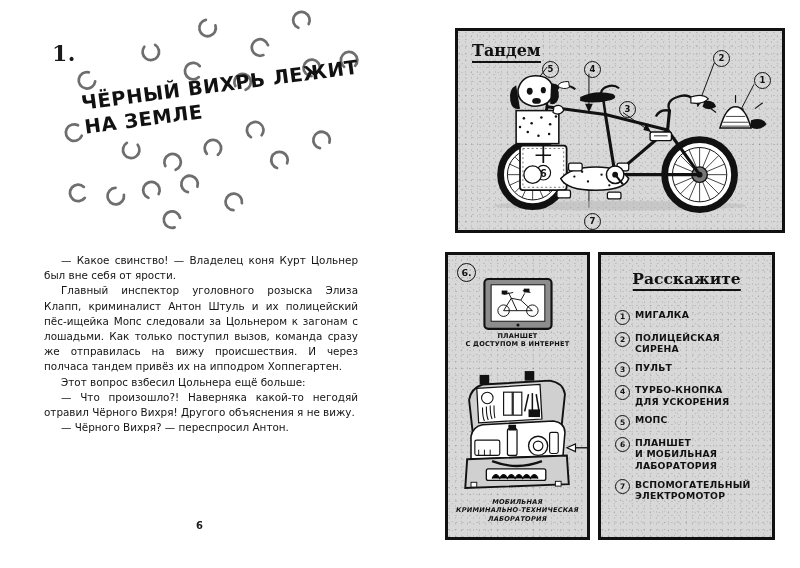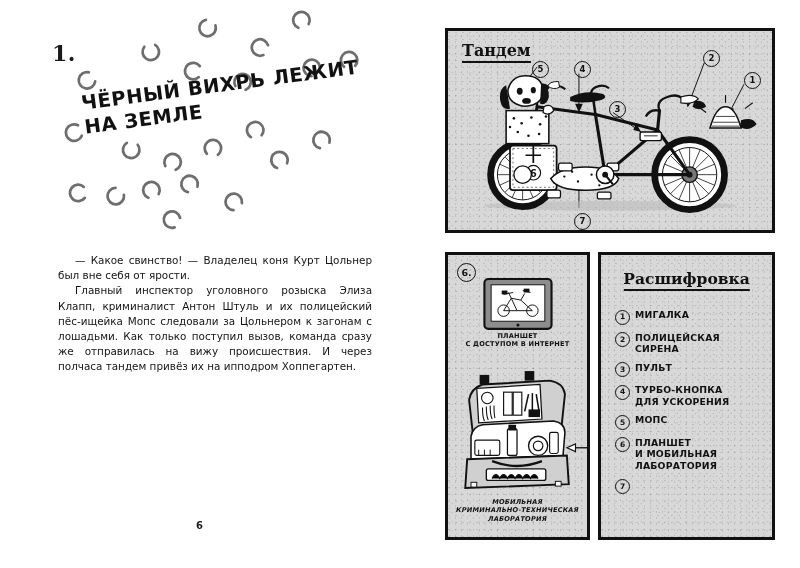--- a/index.html
+++ b/index.html
@@ -29,21 +29,21 @@
   }
   .chapter-title .ln{display:block;white-space:nowrap;}
 
   
   .horseshoes{position:absolute;left:0;top:0;width:420px;height:250px;}
   .hs{position:absolute;width:22px;height:22px;}
   .hs svg{display:block;width:100%;height:100%;}
 
   
   .body-text{
-    position:absolute;left:58px;top:253px;width:314px;
+    position:absolute;left:44px;top:253px;width:314px;
     font-family:"DejaVu Sans", sans-serif;
     font-size:10.4px;line-height:15.2px;
     color:#141414;text-align:justify;
     text-justify:inter-word;
   }
   .body-text p{margin:0;text-indent:17px;}
 
   .page-num{
     position:absolute;left:196px;top:520px;
     font-family:"DejaVu Sans", sans-serif;
@@ -63,21 +63,21 @@
     background-image:
       radial-gradient(circle at 13% 22%, rgba(0,0,0,.13) 0.5px, transparent 0.9px),
       radial-gradient(circle at 47% 64%, rgba(0,0,0,.11) 0.5px, transparent 0.9px),
       radial-gradient(circle at 78% 31%, rgba(0,0,0,.10) 0.5px, transparent 0.9px),
       radial-gradient(circle at 29% 83%, rgba(0,0,0,.12) 0.5px, transparent 0.9px);
     background-size:7px 7px, 9px 9px, 11px 11px, 6px 6px;
     pointer-events:none;
   }
   .panel > *{position:relative;z-index:1;}
 
-  #panel-tandem{left:445px;top:28px;width:330px;height:205px;}
+  #panel-tandem{left:455px;top:28px;width:330px;height:205px;}
   #panel-gadgets{left:445px;top:252px;width:145px;height:288px;}
   #panel-legend{left:598px;top:252px;width:177px;height:288px;}
 
   .panel-title{
     font-family:"DejaVu Serif", serif;
     font-weight:bold;color:#111;
     border-bottom:2px solid #111;
     display:inline-block;padding-bottom:1px;
   }
   #tandem-title{position:absolute;left:14px;top:10px;font-size:16px;}
@@ -252,20 +252,23 @@
     <div class="chapter-num">1.</div>
 
     <div class="chapter-title">
       <span class="ln">ЧЁРНЫЙ ВИХРЬ ЛЕЖИТ</span>
       <span class="ln">НА ЗЕМЛЕ</span>
     </div>
 
     <div class="body-text" id="body-text">
         <p>— Какое свинство! — Владелец коня Курт Цольнер был вне себя от ярости.</p>
         <p>Главный инспектор уголовного розыска Элиза Клапп, криминалист Антон Штуль и их полицейский пёс-ищейка Мопс следовали за Цольнером к загонам с лошадьми. Как только поступил вызов, команда сразу же отправилась на вижу происшествия. И через полчаса тандем привёз их на ипподром Хоппегартен.</p>
+        <p>Этот вопрос взбесил Цольнера ещё больше:</p>
+        <p>— Что произошло?! Наверняка какой-то негодяй отравил Чёрного Вихря! Другого объяснения я не вижу.</p>
+        <p>— Чёрного Вихря? — переспросил Антон.</p>
       </div>
 
     <div class="page-num">6</div>
   </div>
 
   <div class="panel" id="panel-tandem">
     <div class="panel-title" id="tandem-title">Тандем</div>
 
     <svg class="svg-layer" viewBox="0 0 330 205">
       <g stroke="#111" fill="none" stroke-width="1.1">
@@ -502,21 +505,21 @@
       <div>С ДОСТУПОМ В ИНТЕРНЕТ</div>
     </div>
     <div class="cap" id="cap-lab">
       <div>МОБИЛЬНАЯ</div>
       <div>КРИМИНАЛЬНО-ТЕХНИЧЕСКАЯ</div>
       <div>ЛАБОРАТОРИЯ</div>
     </div>
   </div>
 
   <div class="panel" id="panel-legend">
-    <div class="panel-title" id="legend-title">Расшифровка</div>
+    <div class="panel-title" id="legend-title">Расскажите</div>
     <div class="legend-list" id="legend-list">
         <div class="legend-item">
           <div class="legend-bullet">1</div>
           <div class="legend-text">МИГАЛКА</div>
         </div>
         <div class="legend-item">
           <div class="legend-bullet">2</div>
           <div class="legend-text">ПОЛИЦЕЙСКАЯ<br>СИРЕНА</div>
         </div>
         <div class="legend-item">
@@ -530,17 +533,18 @@
         <div class="legend-item">
           <div class="legend-bullet">5</div>
           <div class="legend-text">МОПС</div>
         </div>
         <div class="legend-item">
           <div class="legend-bullet">6</div>
           <div class="legend-text">ПЛАНШЕТ<br>И МОБИЛЬНАЯ<br>ЛАБОРАТОРИЯ</div>
         </div>
         <div class="legend-item">
           <div class="legend-bullet">7</div>
+          <div class="legend-text">ВСПОМОГАТЕЛЬНЫЙ<br>ЭЛЕКТРОМОТОР</div>
         </div>
       </div>
   </div>
 
 </div>
 
 </body></html>

